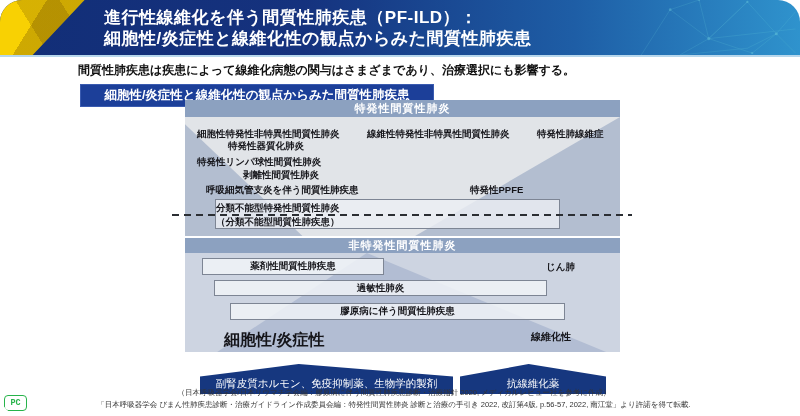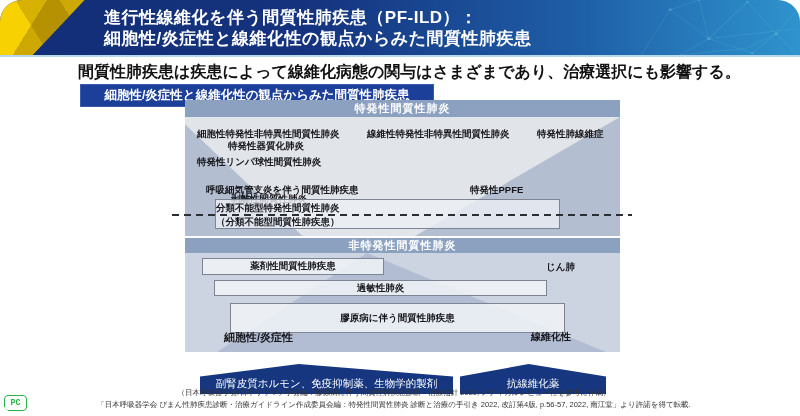--- a/index.html
+++ b/index.html
@@ -21,21 +21,21 @@
       linear-gradient(122deg,rgba(0,0,0,0) 0 36%,rgba(96,64,0,0.28) 36% 70%,rgba(0,0,0,0) 70%),
       linear-gradient(58deg,rgba(0,0,0,0) 0 38%,rgba(96,64,0,0.22) 38% 72%,rgba(0,0,0,0) 72%),
       #f8d103;
   }
   .net{position:absolute;right:0;top:0;height:55px;width:250px;opacity:.55;}
   .title{
     position:absolute;left:104px;top:7px;color:#ffffff;font-weight:bold;
     font-size:17px;line-height:21px;letter-spacing:.5px;white-space:nowrap;
   }
   
-  .intro{position:absolute;left:78px;top:62px;font-size:16px;font-weight:bold;color:#111;white-space:nowrap;}
+  .intro{position:absolute;left:78px;top:62px;font-size:12px;font-weight:bold;color:#111;white-space:nowrap;}
   .section-label{
     position:absolute;left:80px;top:84px;width:354px;height:23px;background:#1c3f99;
     color:#fff;font-weight:bold;font-size:12.5px;text-align:center;line-height:23px;
     box-shadow:inset 0 0 0 1px #3a5bb0;white-space:nowrap;
   }
   
   .bar{
     position:absolute;left:185px;width:435px;background:#8ca1c0;color:#fff;
     font-weight:bold;font-size:11px;text-align:center;letter-spacing:1px;
   }
@@ -46,43 +46,43 @@
   .wedge{position:absolute;left:0;top:0;width:100%;height:100%;}
   .wedge-left{background:#b3bed0;clip-path:polygon(0 6%,27% 100%,0 100%);}
   .wedge-right{background:#b3bed0;clip-path:polygon(100% 0,100% 100%,52.9% 100%);}
   .pyramid{background:#b2bdd3;clip-path:polygon(41.8% 0,96.8% 100%,7.4% 100%);}
   .dlabel{position:absolute;font-size:9.5px;font-weight:bold;color:#15151a;white-space:nowrap;}
   .l-cnsip{left:197px;top:128px;}
   .l-fnsip{left:367px;top:128px;}
   .l-ipf{left:537px;top:128px;}
   .l-cop{left:228px;top:140px;}
   .l-lip{left:197px;top:156px;}
-  .l-dip{left:231px;top:169px;margin-top:24px;}
+  .l-dip{left:243px;top:169px;}
   .l-rbild{left:206px;top:184px;}
   .l-ppfe{left:470px;top:184px;}
   .l-pneumo{left:546px;top:261px;}
-  .l-axisL{left:224px;top:330px;font-size:11px;}
+  .l-axisL{left:224px;top:330px;font-size:16px;}
   .l-axisR{left:531px;top:330px;font-size:10px;}
   .unclass-box{
     position:absolute;left:215px;top:199px;width:345px;height:30px;box-sizing:border-box;
     background:rgba(236,239,244,0.8);border:1px solid #7d8594;
     font-size:9.5px;font-weight:bold;color:#15151a;text-align:left;line-height:14px;padding-top:1px;
   }
   .dash-line{
     position:absolute;left:172px;top:214px;width:460px;height:2px;
     background:repeating-linear-gradient(90deg,#2b2e33 0 7px,rgba(0,0,0,0) 7px 12px);
   }
   .dbox{
     position:absolute;box-sizing:border-box;background:rgba(240,243,247,0.85);
     border:1px solid #7d8594;display:flex;align-items:center;justify-content:center;
     font-size:9.5px;font-weight:bold;color:#15151a;white-space:nowrap;
   }
   .box-drug{left:202px;top:258px;width:182px;height:17px;}
   .box-hyper{left:214px;top:280px;width:333px;height:16px;}
-  .box-ctd{left:230px;top:303px;width:335px;height:30px;}
+  .box-ctd{left:230px;top:303px;width:335px;height:17px;}
   
   .t-arrow{
     position:absolute;top:364px;height:30px;background:#16377f;color:#fff;
     font-weight:normal;font-size:10.5px;text-align:center;box-sizing:border-box;padding-top:13px;
     white-space:nowrap;
   }
   .arrow-left{left:200px;width:253px;clip-path:polygon(0 42%,39% 0,100% 42%,100% 100%,0 100%);}
   .arrow-right{left:460px;width:146px;clip-path:polygon(0 42%,47% 0,100% 42%,100% 100%,0 100%);}
   
   .footnote{position:absolute;left:0;right:12px;text-align:center;font-size:7.5px;color:#333;white-space:nowrap;}

